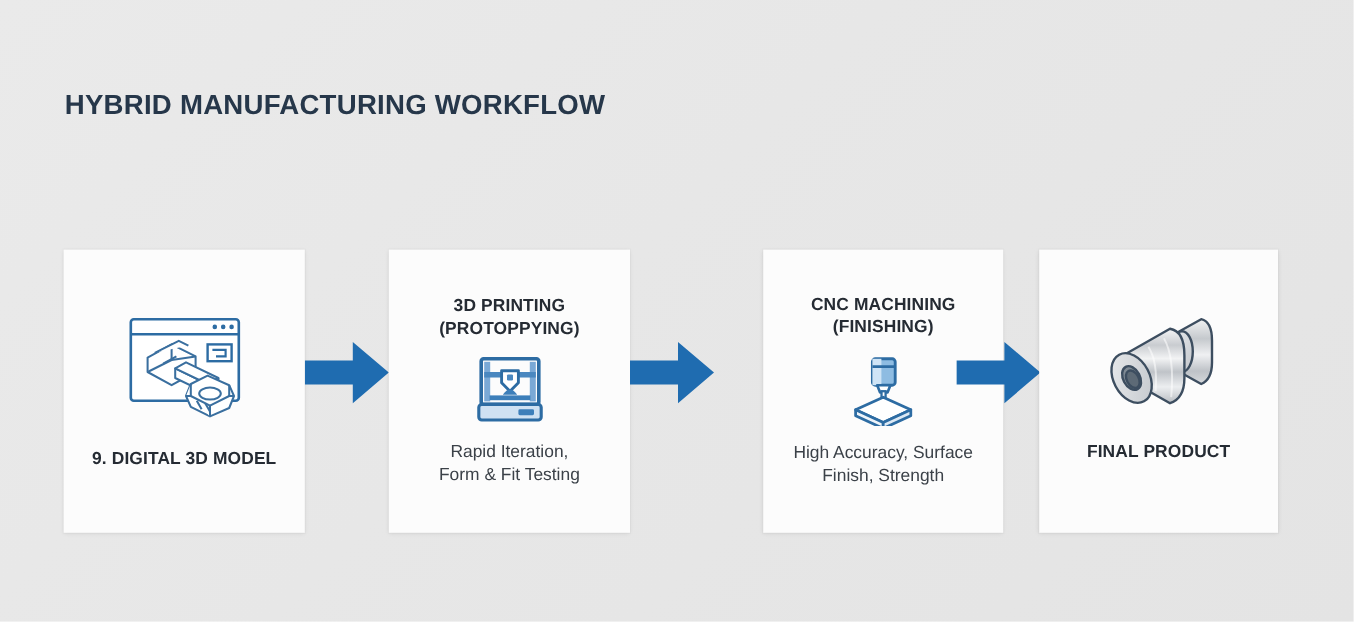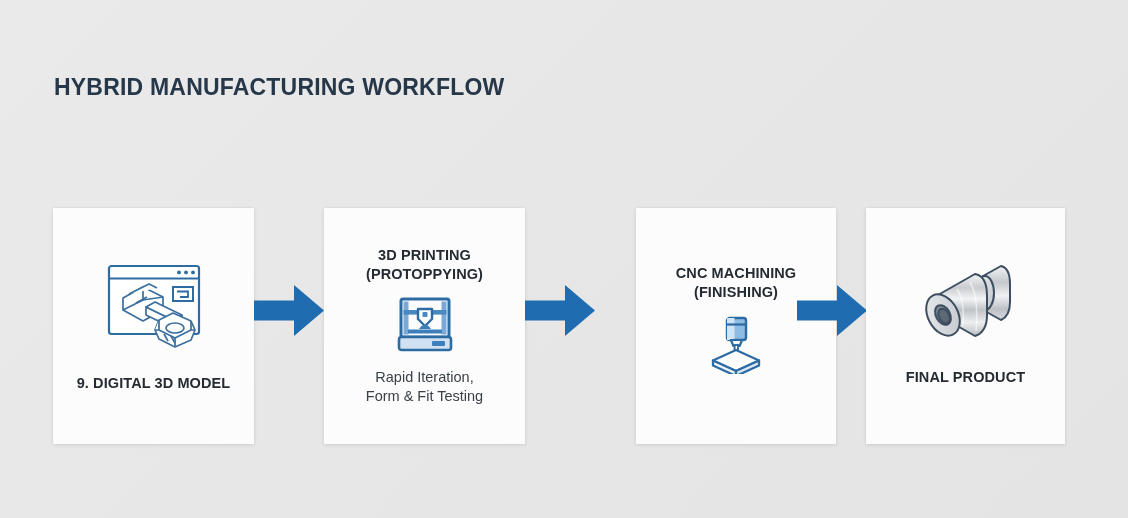--- a/index.html
+++ b/index.html
@@ -198,20 +198,22 @@
 
         <path d="M24 24 h11 l-2.4 6 h-6.2 Z" fill="#ffffff" stroke="#2d6ca3" stroke-width="2.2" stroke-linejoin="round"></path>
 
         <rect x="27.6" y="29" width="3.4" height="11" fill="#ffffff" stroke="#2d6ca3" stroke-width="1.9"></rect>
 
         <path d="M29 34 L52 44.5 L29 55 L6 44.5 Z" fill="#ffffff" stroke="#2d6ca3" stroke-width="2.3" stroke-linejoin="round"></path>
         <path d="M6 44.5 v5 L29 60 v-5 Z" fill="#eef4fa" stroke="#2d6ca3" stroke-width="2.3" stroke-linejoin="round"></path>
         <path d="M52 44.5 v5 L29 60 v-5 Z" fill="#dce9f5" stroke="#2d6ca3" stroke-width="2.3" stroke-linejoin="round"></path>
       </svg>
     </span>
+    <div class="card-sub">High Accuracy, Surface
+Finish, Strength</div>
   </div>
 
   <div class="arrow arrow-3">
     <svg width="71" height="55" viewBox="0 0 71 55" fill="none">
       <path d="M0 17.5 H40 V2 L70 27.5 L40 53 V37.5 H0 Z" fill="#1f6cb0"></path>
     </svg>
   </div>
 
   <div class="card card-4">
     <span class="card-icon">

